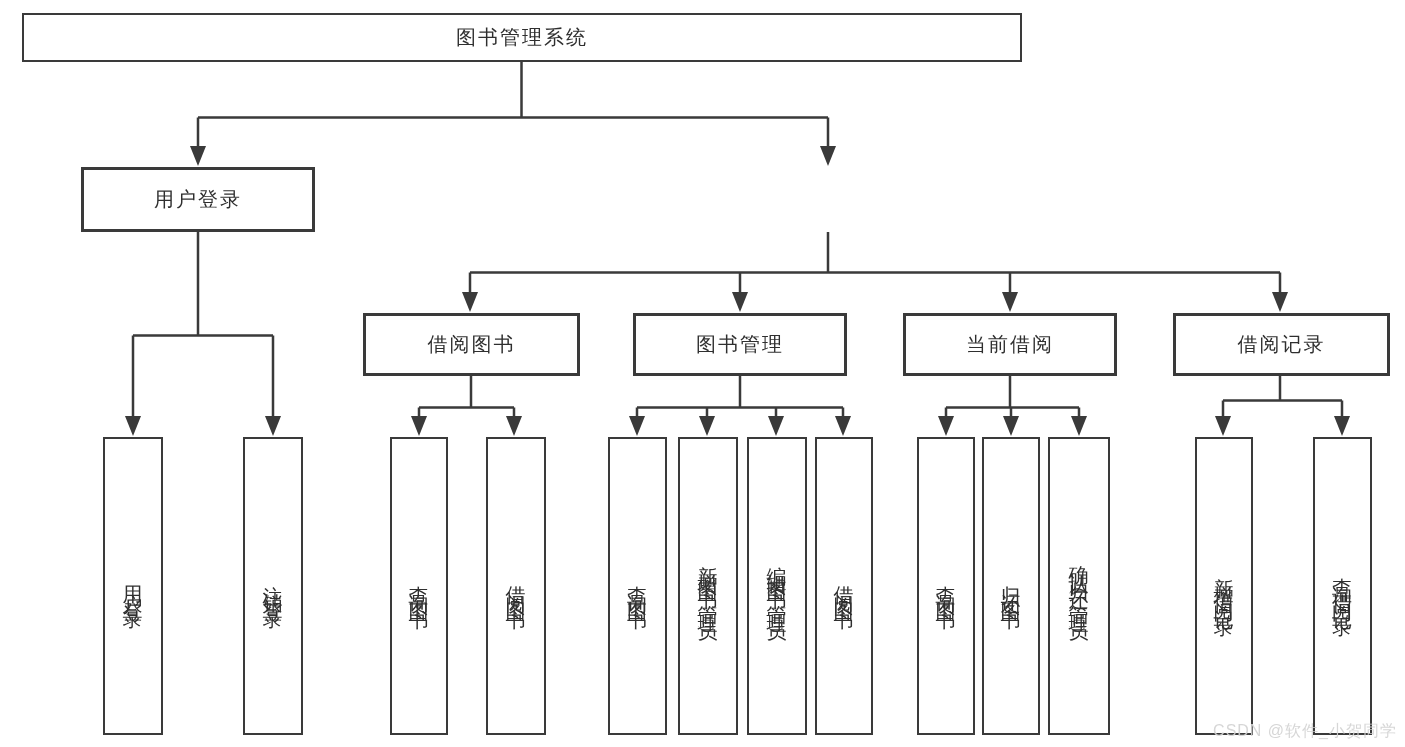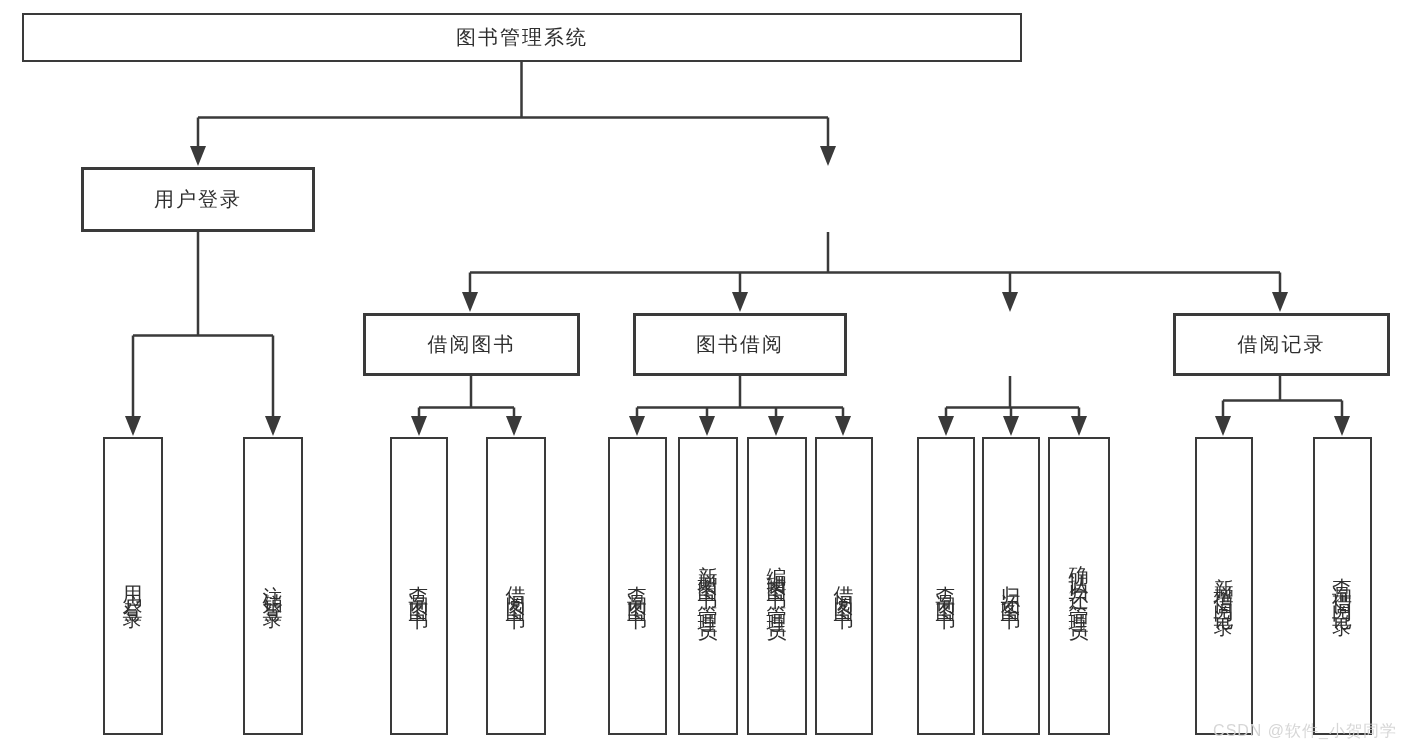--- a/index.html
+++ b/index.html
@@ -95,21 +95,22 @@
     <path d="M1280,376 V400.5 M1223,400.5 H1342 M1223,400.5 V420 M1342,400.5 V420"></path>
     <polygon points="1215,416 1231,416 1223,436"></polygon>
     <polygon points="1334,416 1350,416 1342,436"></polygon>
   </svg>
 
   <div class="node hnode root" style="left:22px; top:13px; width:1000px; height:49px;">图书管理系统</div>
 
   <div class="node hnode" style="left:81px; top:167px; width:234px; height:65px;">用户登录</div>
 
   <div class="node hnode" style="left:363px; top:313px; width:217px; height:63px;">借阅图书</div>
-  <div class="node hnode" style="left:633px; top:313px; width:214px; height:63px;">图书借阅</div>
+  <div class="node hnode" style="left:633px; top:313px; width:214px; height:63px;">图书管理</div>
+  <div class="node hnode" style="left:903px; top:313px; width:214px; height:63px;">当前借阅</div>
   <div class="node hnode" style="left:1173px; top:313px; width:217px; height:63px;">借阅记录</div>
 
   <div class="node leaf" style="left:103px; top:437px; width:60px; height:298px;">用户登录</div>
   <div class="node leaf" style="left:243px; top:437px; width:60px; height:298px;">注销登录</div>
 
   <div class="node leaf" style="left:390px; top:437px; width:58px; height:298px;">查询图书</div>
   <div class="node leaf" style="left:486px; top:437px; width:60px; height:298px;">借阅图书</div>
 
   <div class="node leaf" style="left:608px; top:437px; width:59px; height:298px;">查询图书</div>
   <div class="node leaf" style="left:678px; top:437px; width:60px; height:298px;">新增图书（管理员）</div>

